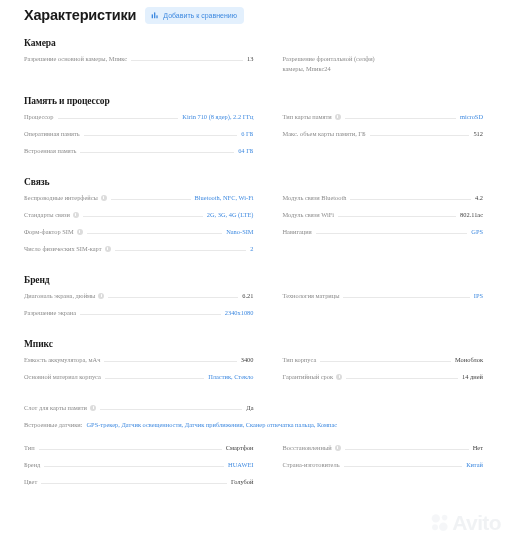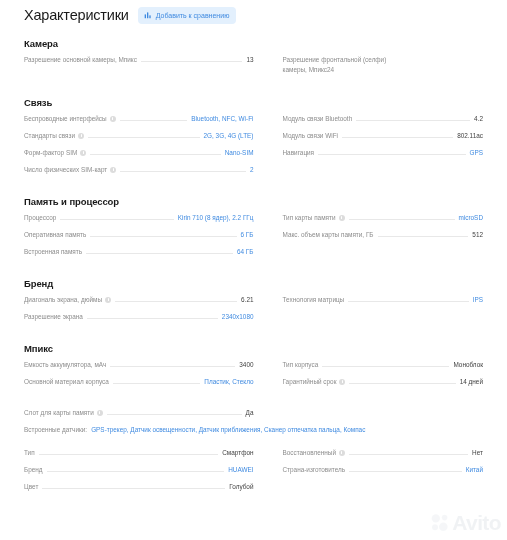--- a/index.html
+++ b/index.html
@@ -25,21 +25,21 @@
 
   
   .header {
     display: flex;
     align-items: center;
     padding: 6px 0 0 24px;
     gap: 9px;
   }
   .page-title {
     font-size: 14.5px;
-    font-weight: normal;
+    font-weight: bold;
     color: #1a1a1a;
     letter-spacing: -0.2px;
     line-height: 18px;
   }
   .compare-btn {
     display: inline-flex;
     align-items: center;
     gap: 4px;
     background: #e3f0fd;
     color: #3f8ae0;
@@ -56,20 +56,21 @@
     display: inline-block;
     width: 8px;
     height: 8px;
     position: relative;
     flex: 0 0 auto;
   }
 
   
   .section {
     padding: 0 24px 0 24px;
+    font-family: Liberation Serif, serif;
   }
   .section-title {
     font-size: 9.5px;
     font-weight: bold;
     color: #1a1a1a;
     margin: 0 0 6px 0;
     letter-spacing: -0.1px;
   }
   .sec-gap-top { margin-top: 14px; }
 
@@ -219,20 +220,65 @@
               <span class="line2">
                 <span>камеры, Мпикс</span>
                 <span class="dots"></span>
                 <span class="val">24</span>
               </span>
             </div>
           </div>
         </div>
       </div>
       <div class="section sec-gap-top">
+        <div class="section-title">Память и процессор</div>
+        <div class="grid">
+          <div class="col left">
+            <div class="row">
+              <span class="lbl">
+                <span>Процессор</span>
+              </span>
+              <span class="dots"></span>
+              <span class="val link">Kirin 710 (8 ядер), 2.2 ГГц</span>
+            </div>
+            <div class="row">
+              <span class="lbl">
+                <span>Оперативная память</span>
+              </span>
+              <span class="dots"></span>
+              <span class="val link">6 ГБ</span>
+            </div>
+            <div class="row">
+              <span class="lbl">
+                <span>Встроенная память</span>
+              </span>
+              <span class="dots"></span>
+              <span class="val link">64 ГБ</span>
+            </div>
+          </div>
+          <div class="col right">
+            <div class="row">
+              <span class="lbl">
+                <span>Тип карты памяти</span>
+                <span class="info-ico"></span>
+              </span>
+              <span class="dots"></span>
+              <span class="val link">microSD</span>
+            </div>
+            <div class="row">
+              <span class="lbl">
+                <span>Макс. объем карты памяти, ГБ</span>
+              </span>
+              <span class="dots"></span>
+              <span class="val">512</span>
+            </div>
+          </div>
+        </div>
+      </div>
+      <div class="section sec-gap-top">
         <div class="section-title">Связь</div>
         <div class="grid">
           <div class="col left">
             <div class="row">
               <span class="lbl">
                 <span>Беспроводные интерфейсы</span>
                 <span class="info-ico"></span>
               </span>
               <span class="dots"></span>
               <span class="val link">Bluetooth, NFC, Wi-Fi</span>
@@ -276,65 +322,20 @@
               </span>
               <span class="dots"></span>
               <span class="val">802.11ac</span>
             </div>
             <div class="row">
               <span class="lbl">
                 <span>Навигация</span>
               </span>
               <span class="dots"></span>
               <span class="val link">GPS</span>
-            </div>
-          </div>
-        </div>
-      </div>
-      <div class="section sec-gap-top">
-        <div class="section-title">Память и процессор</div>
-        <div class="grid">
-          <div class="col left">
-            <div class="row">
-              <span class="lbl">
-                <span>Процессор</span>
-              </span>
-              <span class="dots"></span>
-              <span class="val link">Kirin 710 (8 ядер), 2.2 ГГц</span>
-            </div>
-            <div class="row">
-              <span class="lbl">
-                <span>Оперативная память</span>
-              </span>
-              <span class="dots"></span>
-              <span class="val link">6 ГБ</span>
-            </div>
-            <div class="row">
-              <span class="lbl">
-                <span>Встроенная память</span>
-              </span>
-              <span class="dots"></span>
-              <span class="val link">64 ГБ</span>
-            </div>
-          </div>
-          <div class="col right">
-            <div class="row">
-              <span class="lbl">
-                <span>Тип карты памяти</span>
-                <span class="info-ico"></span>
-              </span>
-              <span class="dots"></span>
-              <span class="val link">microSD</span>
-            </div>
-            <div class="row">
-              <span class="lbl">
-                <span>Макс. объем карты памяти, ГБ</span>
-              </span>
-              <span class="dots"></span>
-              <span class="val">512</span>
             </div>
           </div>
         </div>
       </div>
       <div class="section sec-gap-top">
         <div class="section-title">Бренд</div>
         <div class="grid">
           <div class="col left">
             <div class="row">
               <span class="lbl">

